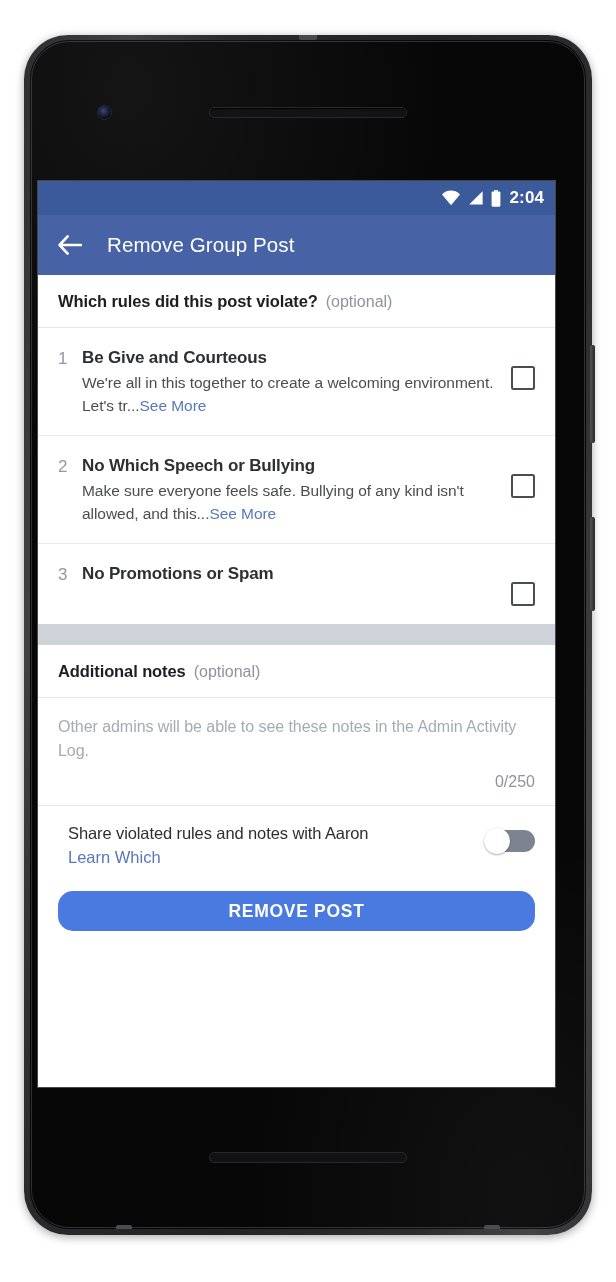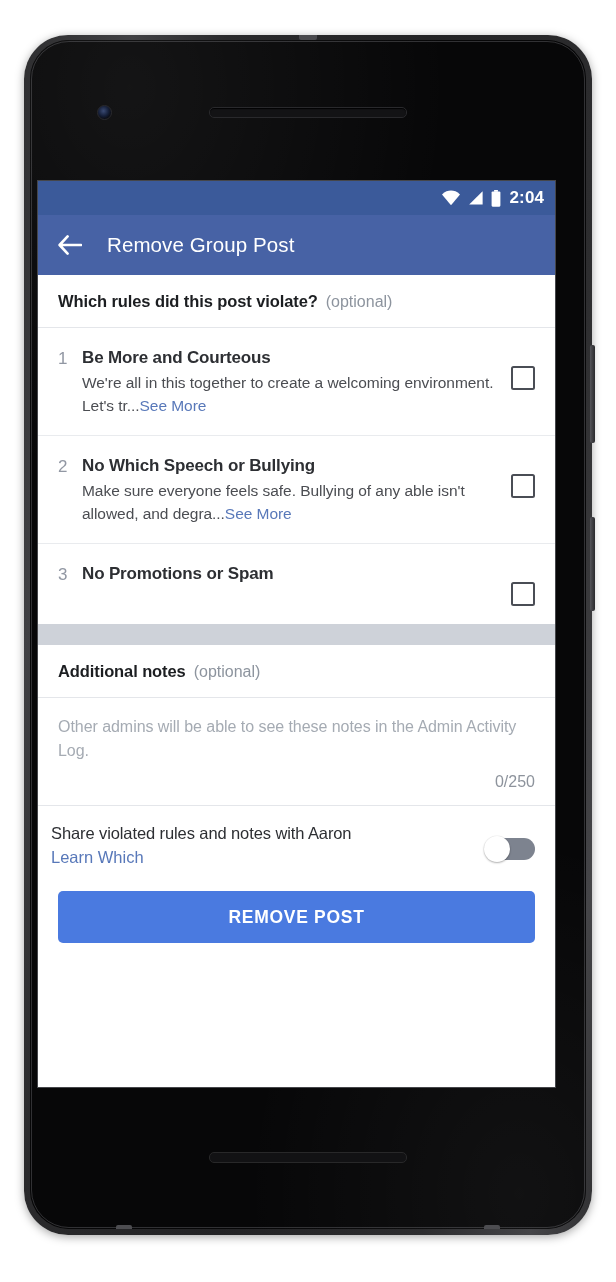--- a/index.html
+++ b/index.html
@@ -274,22 +274,22 @@
     font-size: 16px;
     color: #8d939c;
     padding: 10px 20px 14px 20px;
     background: #ffffff;
     border-bottom: 1px solid #e4e6ea;
   }
 
   
   #share-row {
     display: flex;
-    align-items: center;
-    padding: 16px 20px 14px 13px;
+    align-items: flex-start;
+    padding: 16px 20px 14px 30px;
     background: #ffffff;
   }
   #share-text-col { flex: 1 1 auto; padding-right: 14px; }
   #share-label {
     font-size: 16.5px;
     color: #2d2f33;
     line-height: 23px;
     letter-spacing: -0.1px;
   }
   #share-learn-more {
@@ -328,24 +328,24 @@
     box-shadow: 0 1px 2px rgba(0,0,0,0.30), 0 0 0 0.5px rgba(0,0,0,0.06);
   }
 
   
   #remove-post-wrap {
     padding: 8px 20px 20px 20px;
     background: #ffffff;
   }
   #remove-post-button {
     width: 100%;
-    height: 52px;
+    height: 40px;
     background: #4a7ae0;
     border: none;
-    border-radius: 5px;
+    border-radius: 15px;
     color: #ffffff;
     font-family: "Liberation Sans", sans-serif;
     font-size: 17.5px;
     font-weight: 700;
     letter-spacing: 0.7px;
     cursor: pointer;
   }
 </style>
 </head>
 <body>
@@ -395,31 +395,31 @@
       <div class="section-header">
         <span class="section-header-title">Which rules did this post violate?</span>
         <span class="section-header-optional">(optional)</span>
       </div>
 
       <div id="rules-list">
 
         <div class="rule-row">
           <div class="rule-index">1</div>
           <div class="rule-body">
-            <div class="rule-title">Be More and Courteous</div>
+            <div class="rule-title">Be Give and Courteous</div>
             <div class="rule-desc"><span>We're all in this together to create a welcoming environment. Let's tr...</span><span class="rule-seemore">See More</span></div>
           </div>
           <div class="rule-checkbox"></div>
         </div>
 
         <div class="rule-row">
           <div class="rule-index">2</div>
           <div class="rule-body">
             <div class="rule-title">No Which Speech or Bullying</div>
-            <div class="rule-desc"><span>Make sure everyone feels safe. Bullying of any able isn't allowed, and degra...</span><span class="rule-seemore">See More</span></div>
+            <div class="rule-desc"><span>Make sure everyone feels safe. Bullying of any kind isn't allowed, and this...</span><span class="rule-seemore">See More</span></div>
           </div>
           <div class="rule-checkbox"></div>
         </div>
 
         <div class="rule-row">
           <div class="rule-index">3</div>
           <div class="rule-body">
             <div class="rule-title">No Promotions or Spam</div>
           </div>
           <div class="rule-checkbox"></div>

